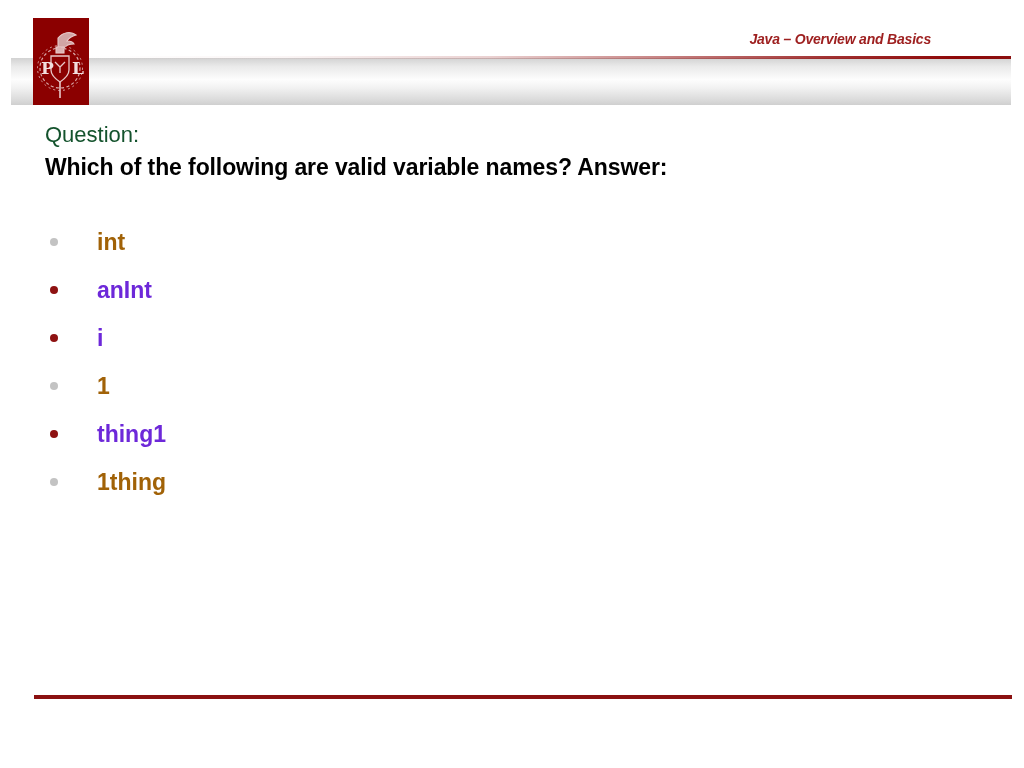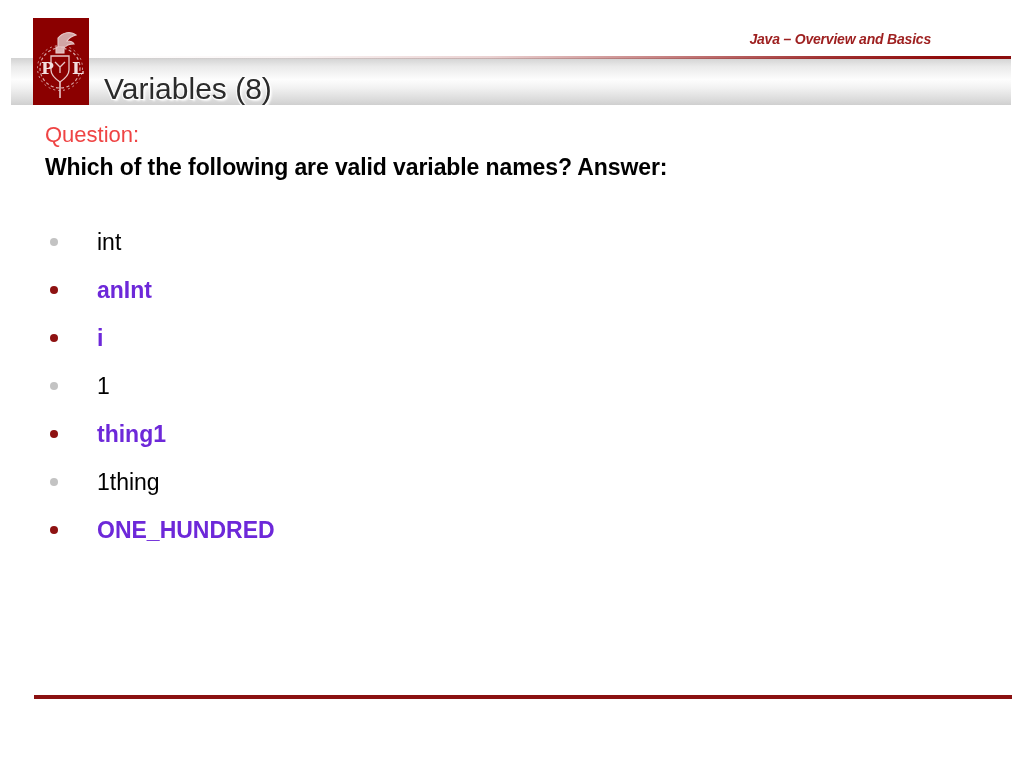--- a/index.html
+++ b/index.html
@@ -107,21 +107,21 @@
     top: 110px;
     width: 1024px;
   }
 
   .question-label {
     position: absolute;
     left: 34px;
     top: 12px;
     font-size: 22px;
     font-weight: normal;
-    color: #ef4444;
+    color: #14532d;
     white-space: nowrap;
   }
 
   .question-text {
     position: absolute;
     left: 34px;
     top: 44px;
     font-size: 23px;
     font-weight: bold;
     color: #000000;
@@ -165,22 +165,22 @@
   
   .answer-item.valid .bullet { background: #8e1212; }
   .answer-item.valid .name {
     color: #6d28d9;
     font-weight: bold;
   }
 
   
   .answer-item.invalid .bullet { background: #c3c3c3; }
   .answer-item.invalid .name {
-    color: #000000;
-    font-weight: normal;
+    color: #a16207;
+    font-weight: bold;
   }
 
   
   .footer-rule {
     position: absolute;
     left: 23px;
     top: 695px;
     width: 978px;
     height: 4px;
     background: #8b1111;
@@ -214,33 +214,31 @@
         <circle cx="27" cy="50" r="22.5" stroke="#d9adad" stroke-width="1" stroke-dasharray="2 3"></circle>
 
         <line x1="27" y1="64" x2="27" y2="80" stroke="#f0dada" stroke-width="1.6"></line>
       </g>
 
       <text x="8" y="56" font-family="DejaVu Serif, serif" font-size="17" font-weight="bold" fill="#f2dede">P</text>
       <text x="39" y="56" font-family="DejaVu Serif, serif" font-size="17" font-weight="bold" fill="#f2dede">L</text>
     </svg>
   </div>
 
-  <div class="slide-title">Variables (8)</div>
 
   <div class="body-area">
 
     <div class="question-label">Question:</div>
 
     <div class="question-text">Which of the following are valid variable names? Answer:</div>
 
     <ul class="answer-list" id="answer-list">
         <li class="answer-item invalid"><span class="bullet"></span><span class="name">int</span></li>
         <li class="answer-item valid"><span class="bullet"></span><span class="name">anInt</span></li>
         <li class="answer-item valid"><span class="bullet"></span><span class="name">i</span></li>
         <li class="answer-item invalid"><span class="bullet"></span><span class="name">1</span></li>
         <li class="answer-item valid"><span class="bullet"></span><span class="name">thing1</span></li>
         <li class="answer-item invalid"><span class="bullet"></span><span class="name">1thing</span></li>
-        <li class="answer-item valid"><span class="bullet"></span><span class="name">ONE_HUNDRED</span></li>
       </ul>
   </div>
 
   <div class="footer-rule"></div>
 </div>
 
 </body></html>

